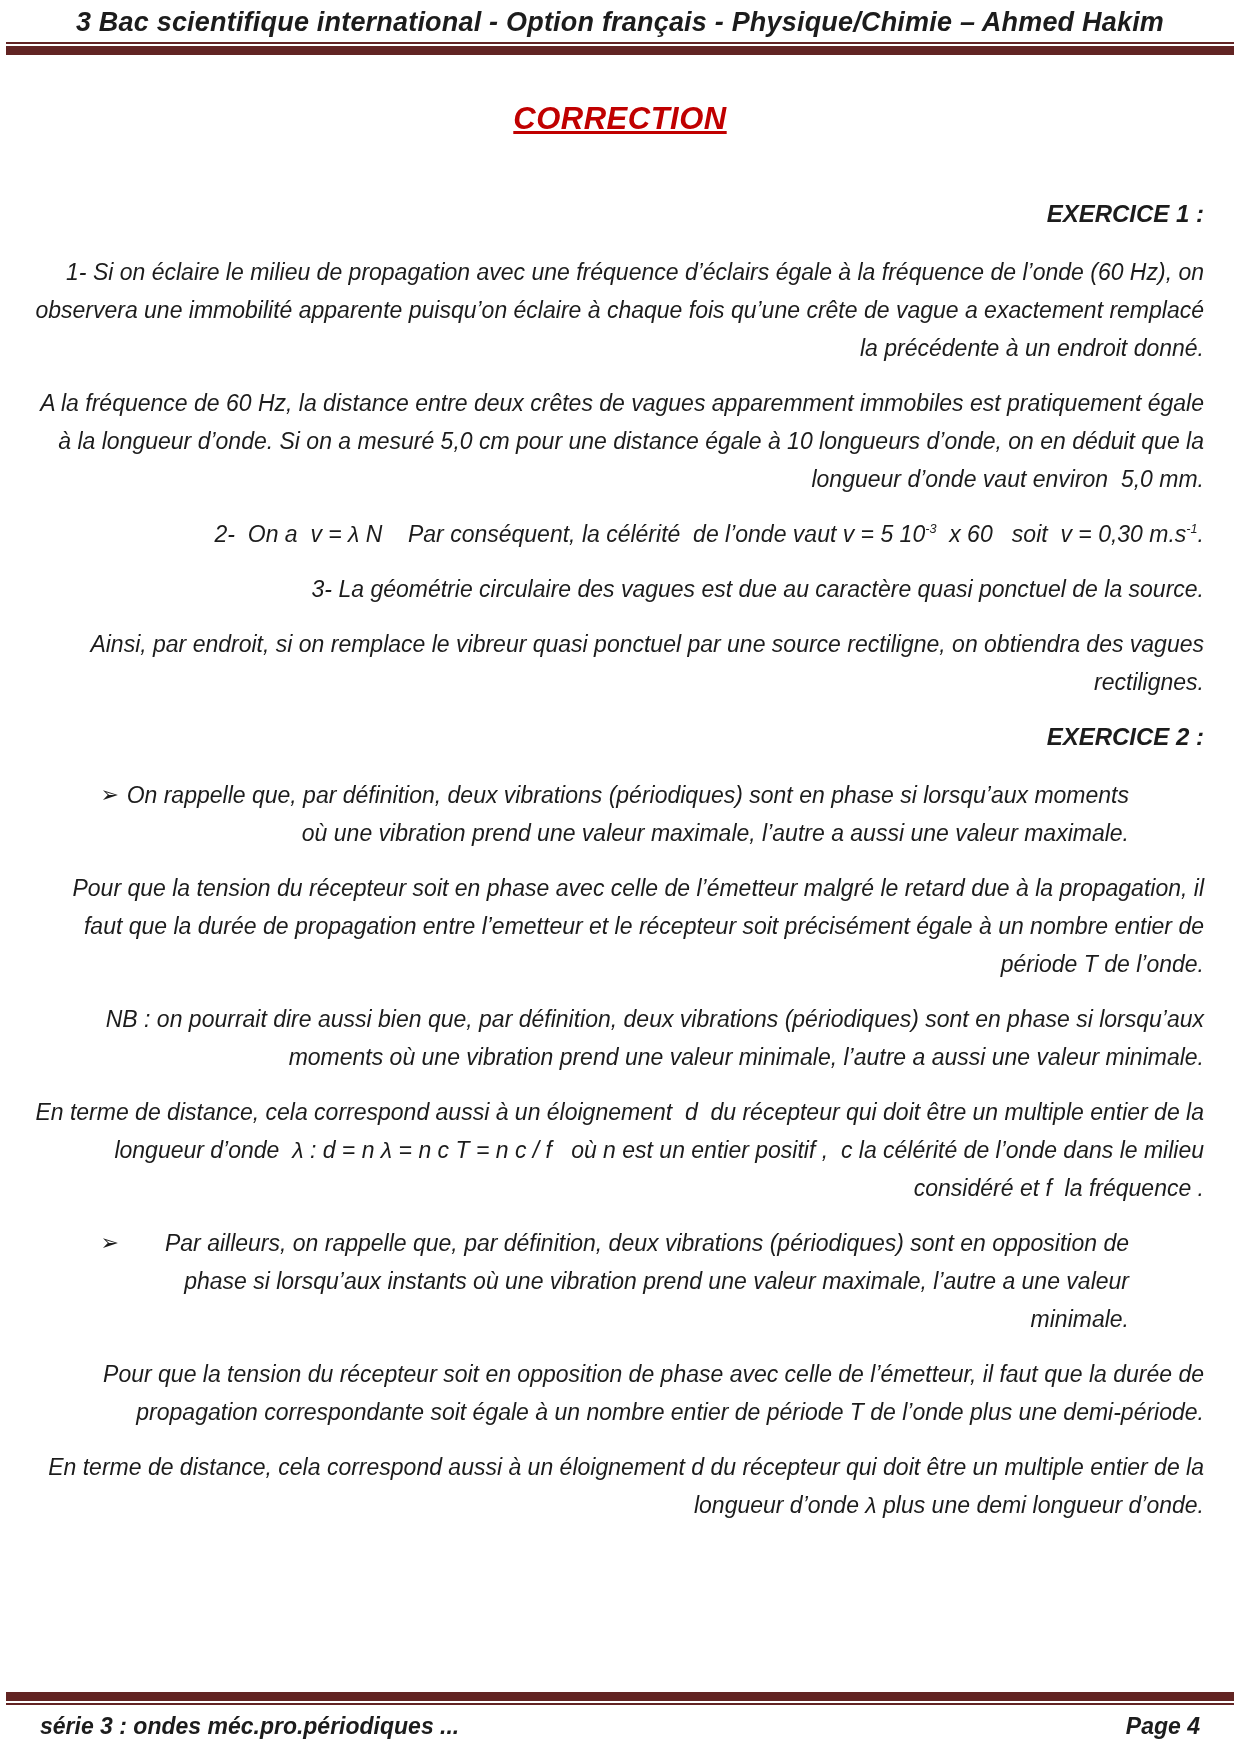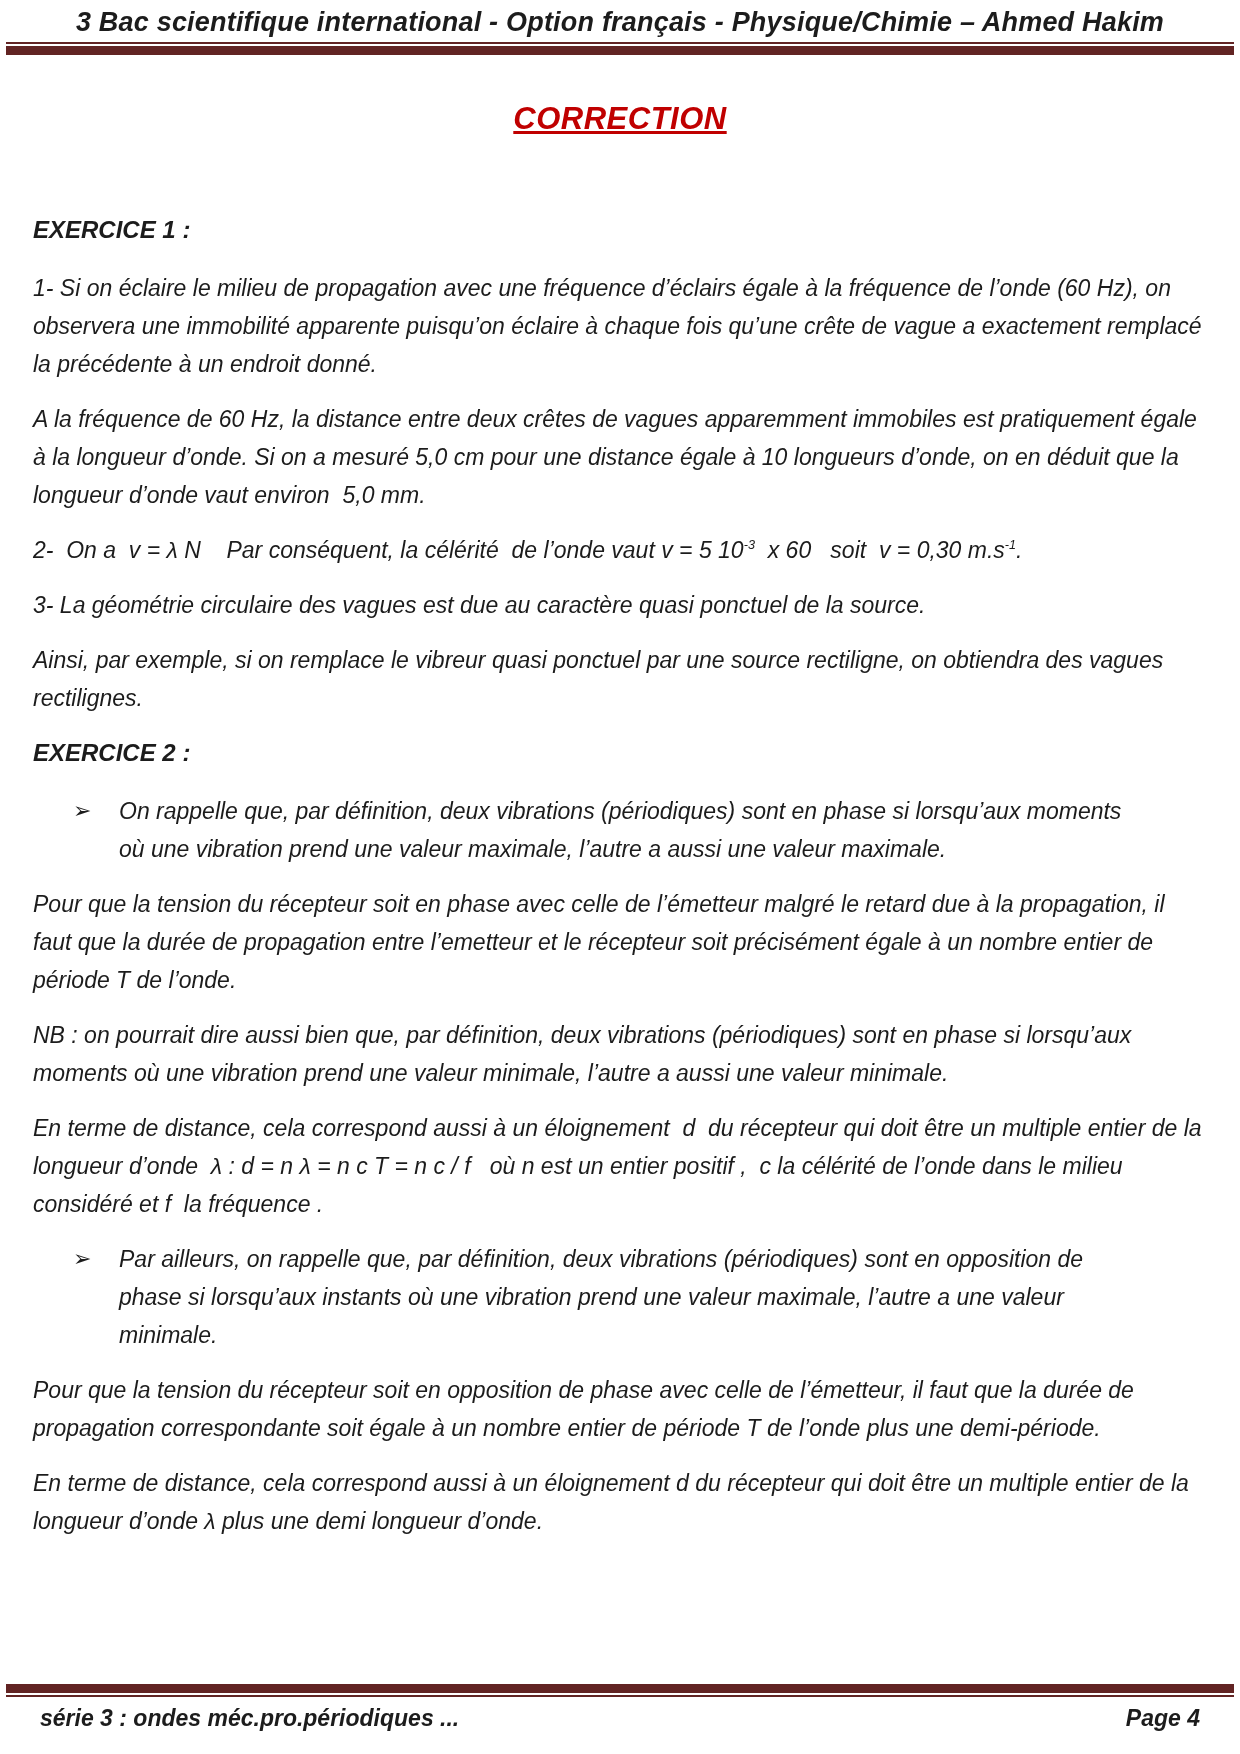--- a/index.html
+++ b/index.html
@@ -31,23 +31,24 @@
   .doc-title{
     margin:46px 0 8px 0;
     text-align:center;
     font-size:31px;
     font-weight:bold;
     color:#C00000;
     text-decoration:underline;
     letter-spacing:.5px;
   }
   .content{
-    margin:74px 36px 0 33px;
+    margin:58px 36px 0 33px;
     font-size:23px;
     line-height:38px;
+    text-align:right;
   }
   .sec-heading{
     font-size:24px;
     font-weight:bold;
     margin:0 0 20px 0;
   }
   .content p{
     margin:0 0 17px 0;
     white-space:pre-wrap;
   }
@@ -70,21 +71,21 @@
   }
   sup{
     font-size:0.55em;
     vertical-align:super;
     line-height:0;
   }
   
   .footer{
     position:absolute;
     left:0;right:0;bottom:0;
-    height:70px;
+    height:62px;
     font-style:italic;
   }
   .footer .rule{margin:0 6px;}
   .footer-row{
     display:flex;
     justify-content:space-between;
     margin:8px 40px 0 40px;
     font-size:23px;
     font-weight:bold;
   }
@@ -110,21 +111,21 @@
     <div class="sec-heading">EXERCICE 1 :</div>
 
     <p>1- Si on éclaire le milieu de propagation avec une fréquence d’éclairs égale à la fréquence de l’onde (60 Hz), on observera une immobilité apparente puisqu’on éclaire à chaque fois qu’une crête de vague a exactement remplacé la précédente à un endroit donné.</p>
 
     <p>A la fréquence de 60 Hz, la distance entre deux crêtes de vagues apparemment immobiles est pratiquement égale à la longueur d’onde. Si on a mesuré 5,0 cm pour une distance égale à 10 longueurs d’onde, on en déduit que la longueur d’onde vaut environ  5,0 mm.</p>
 
     <p><span>2-  On a  v = λ N    Par conséquent, la célérité  de l’onde vaut v = 5 10</span><sup>-3</sup><span>  x 60   soit  v = 0,30 m.s</span><sup>-1</sup><span>.</span></p>
 
     <p>3- La géométrie circulaire des vagues est due au caractère quasi ponctuel de la source.</p>
 
-    <p>Ainsi, par exemple, si on remplace le vibreur quasi ponctuel par une source rectiligne, on obtiendra des vagues rectilignes.</p>
+    <p>Ainsi, par endroit, si on remplace le vibreur quasi ponctuel par une source rectiligne, on obtiendra des vagues rectilignes.</p>
 
     <div class="sec-heading">EXERCICE 2 :</div>
 
     <div class="bullet">
       <span class="glyph">➢</span>
       <span class="btxt">On rappelle que, par définition, deux vibrations (périodiques) sont en phase si lorsqu’aux moments où une vibration prend une valeur maximale, l’autre a aussi une valeur maximale.</span>
     </div>
 
     <p>Pour que la tension du récepteur soit en phase avec celle de l’émetteur malgré le retard due à la propagation, il faut que la durée de propagation entre l’emetteur et le récepteur soit précisément égale à un nombre entier de période T de l’onde.</p>
 

